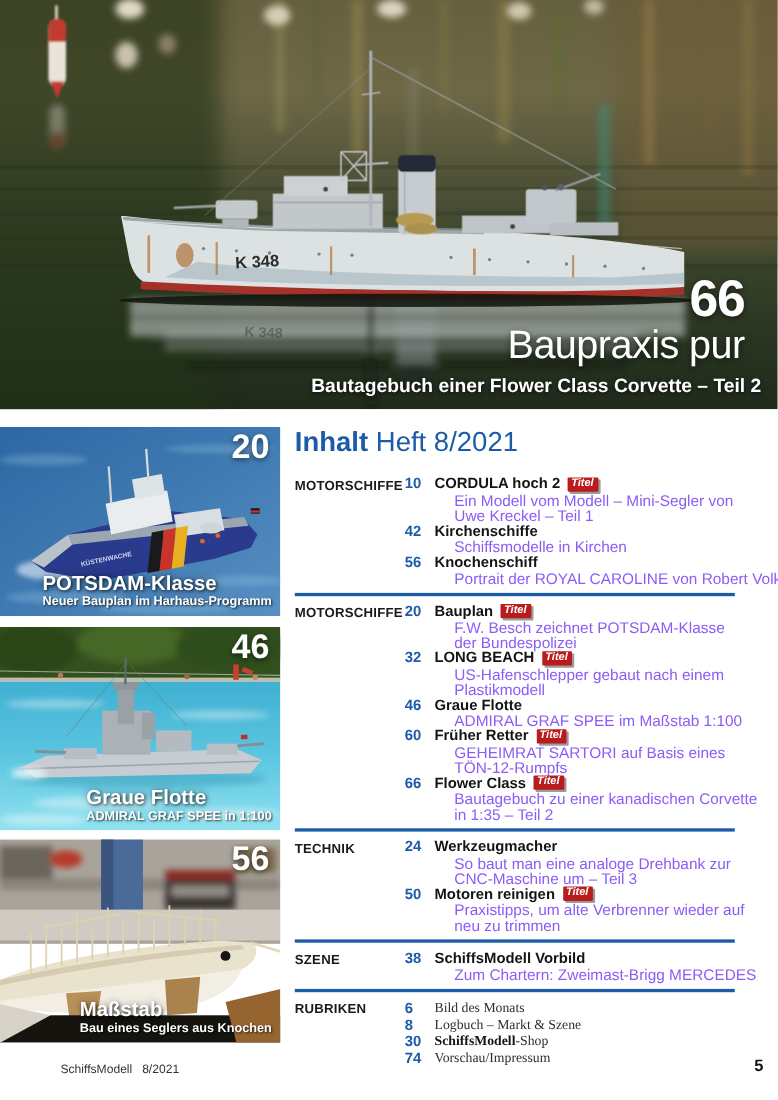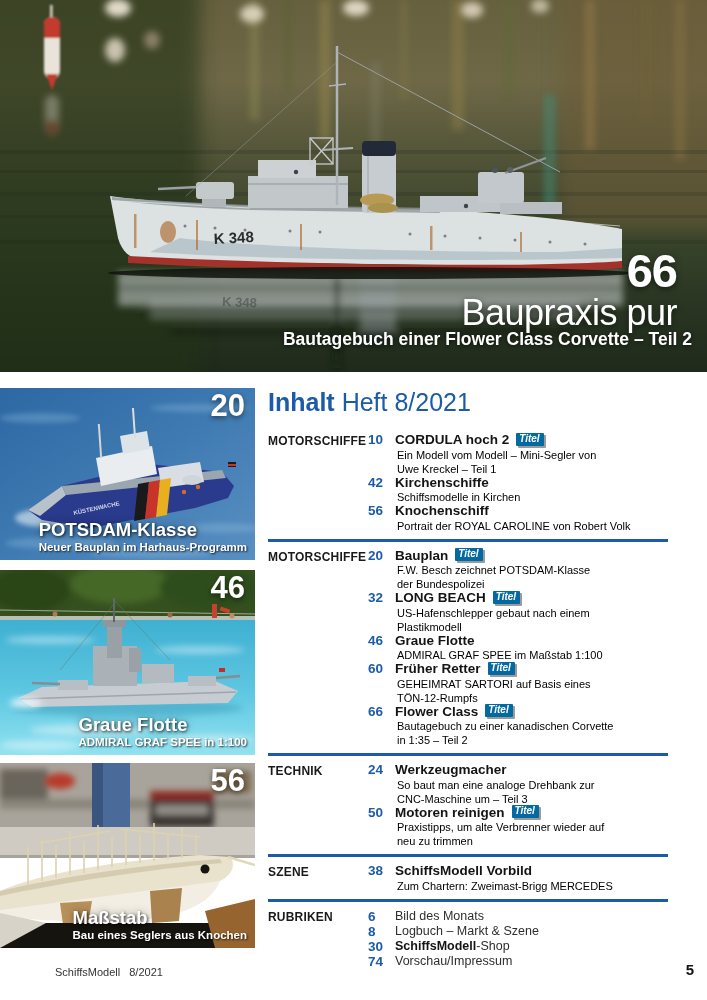--- a/index.html
+++ b/index.html
@@ -6,21 +6,21 @@
   body{width:707px;height:1000px;background:#fff;position:relative;overflow:hidden;
        font-family:"Liberation Sans",sans-serif;-webkit-font-smoothing:antialiased;}
 
   
   .hero{position:absolute;left:0;top:0;width:707px;height:372px;overflow:hidden;}
   .hero svg{display:block;}
   .hero-number{position:absolute;top:247px;right:30px;color:#fff;font-weight:bold;
     font-size:47px;line-height:1;letter-spacing:-1px;text-shadow:0 2px 6px rgba(0,0,0,.55);}
   .hero-title{position:absolute;top:295px;right:30px;color:#fff;font-weight:normal;
     font-size:36px;line-height:1;letter-spacing:-0.5px;text-shadow:0 2px 6px rgba(0,0,0,.55);}
-  .hero-subtitle{position:absolute;top:330px;right:15px;color:#fff;font-weight:bold;
+  .hero-subtitle{position:absolute;top:341px;right:15px;color:#fff;font-weight:bold;
     font-size:17.5px;line-height:1.1;text-shadow:0 1px 4px rgba(0,0,0,.7);}
 
   
   .promo{position:absolute;left:0;width:255px;overflow:hidden;}
   #promo1{top:388px;height:172px;}
   #promo2{top:570px;height:185px;}
   #promo3{top:763px;height:185px;}
   .promo svg{display:block;}
   .promo-number{position:absolute;top:2px;right:10px;color:#fff;font-weight:bold;
     font-size:31px;line-height:1;text-shadow:0 2px 5px rgba(0,0,0,.5);}
@@ -29,29 +29,29 @@
     text-shadow:1px 1px 3px rgba(0,0,0,.75),0 0 8px rgba(0,0,0,.35);}
   .promo-sub{font-size:11.5px;font-weight:bold;line-height:1.25;
     text-shadow:1px 1px 2px rgba(0,0,0,.8);}
 
   
   .toc{position:absolute;left:268px;top:388px;width:400px;}
   .toc-heading{font-size:25px;line-height:28px;color:#1c5ba8;margin:0 0 17px 0;font-weight:normal;}
   .toc-heading .hb{font-weight:bold;}
   .section{position:relative;padding-left:100px;}
   .section-label{position:absolute;left:0;top:1px;font-size:12px;font-weight:bold;color:#1a1a1a;letter-spacing:.2px;}
-  .row{display:flex;align-items:center;line-height:14.5px;}
+  .row{display:flex;align-items:flex-end;line-height:14.5px;}
   .pg{width:27px;flex-shrink:0;font-size:13.5px;font-weight:bold;color:#1c5ba8;}
   .ti{font-size:13.5px;font-weight:bold;color:#141414;white-space:nowrap;}
-  .ti-plain{font-size:12.5px;font-weight:normal;color:#2e2e2e;white-space:nowrap;}
+  .ti-plain{font-size:12.5px;font-weight:normal;color:#2e2e2e;white-space:nowrap;font-family:Liberation Serif, serif;}
   .ti-plain b{font-weight:bold;color:#141414;}
-  .badge{display:inline-block;background:#0369a1;color:#fff;font-style:italic;font-weight:bold;
+  .badge{display:inline-block;background:#b91c1c;color:#fff;font-style:italic;font-weight:bold;
     font-size:10px;line-height:12px;padding:0 4px 1px 3px;margin-left:7px;border-radius:1px;
     box-shadow:2px 2px 0 rgba(130,130,130,.8);transform:translateY(-1px);}
-  .desc{margin-left:29px;font-size:11px;color:#000000;line-height:14px;white-space:nowrap;}
+  .desc{margin-left:45px;font-size:14px;color:#8b5cf6;line-height:14px;white-space:nowrap;}
   .rule{height:3px;background:#1c5ba8;margin:6px 0 7px 0;}
   .rub .row{line-height:15px;}
 
   
   .footer-left{position:absolute;left:55px;top:966px;font-size:11px;color:#333;}
   .footer-left .iss{margin-left:9px;}
   .footer-page{position:absolute;right:13px;top:961px;font-size:15px;font-weight:bold;color:#111;}
 </style>
 </head>
 <body>

